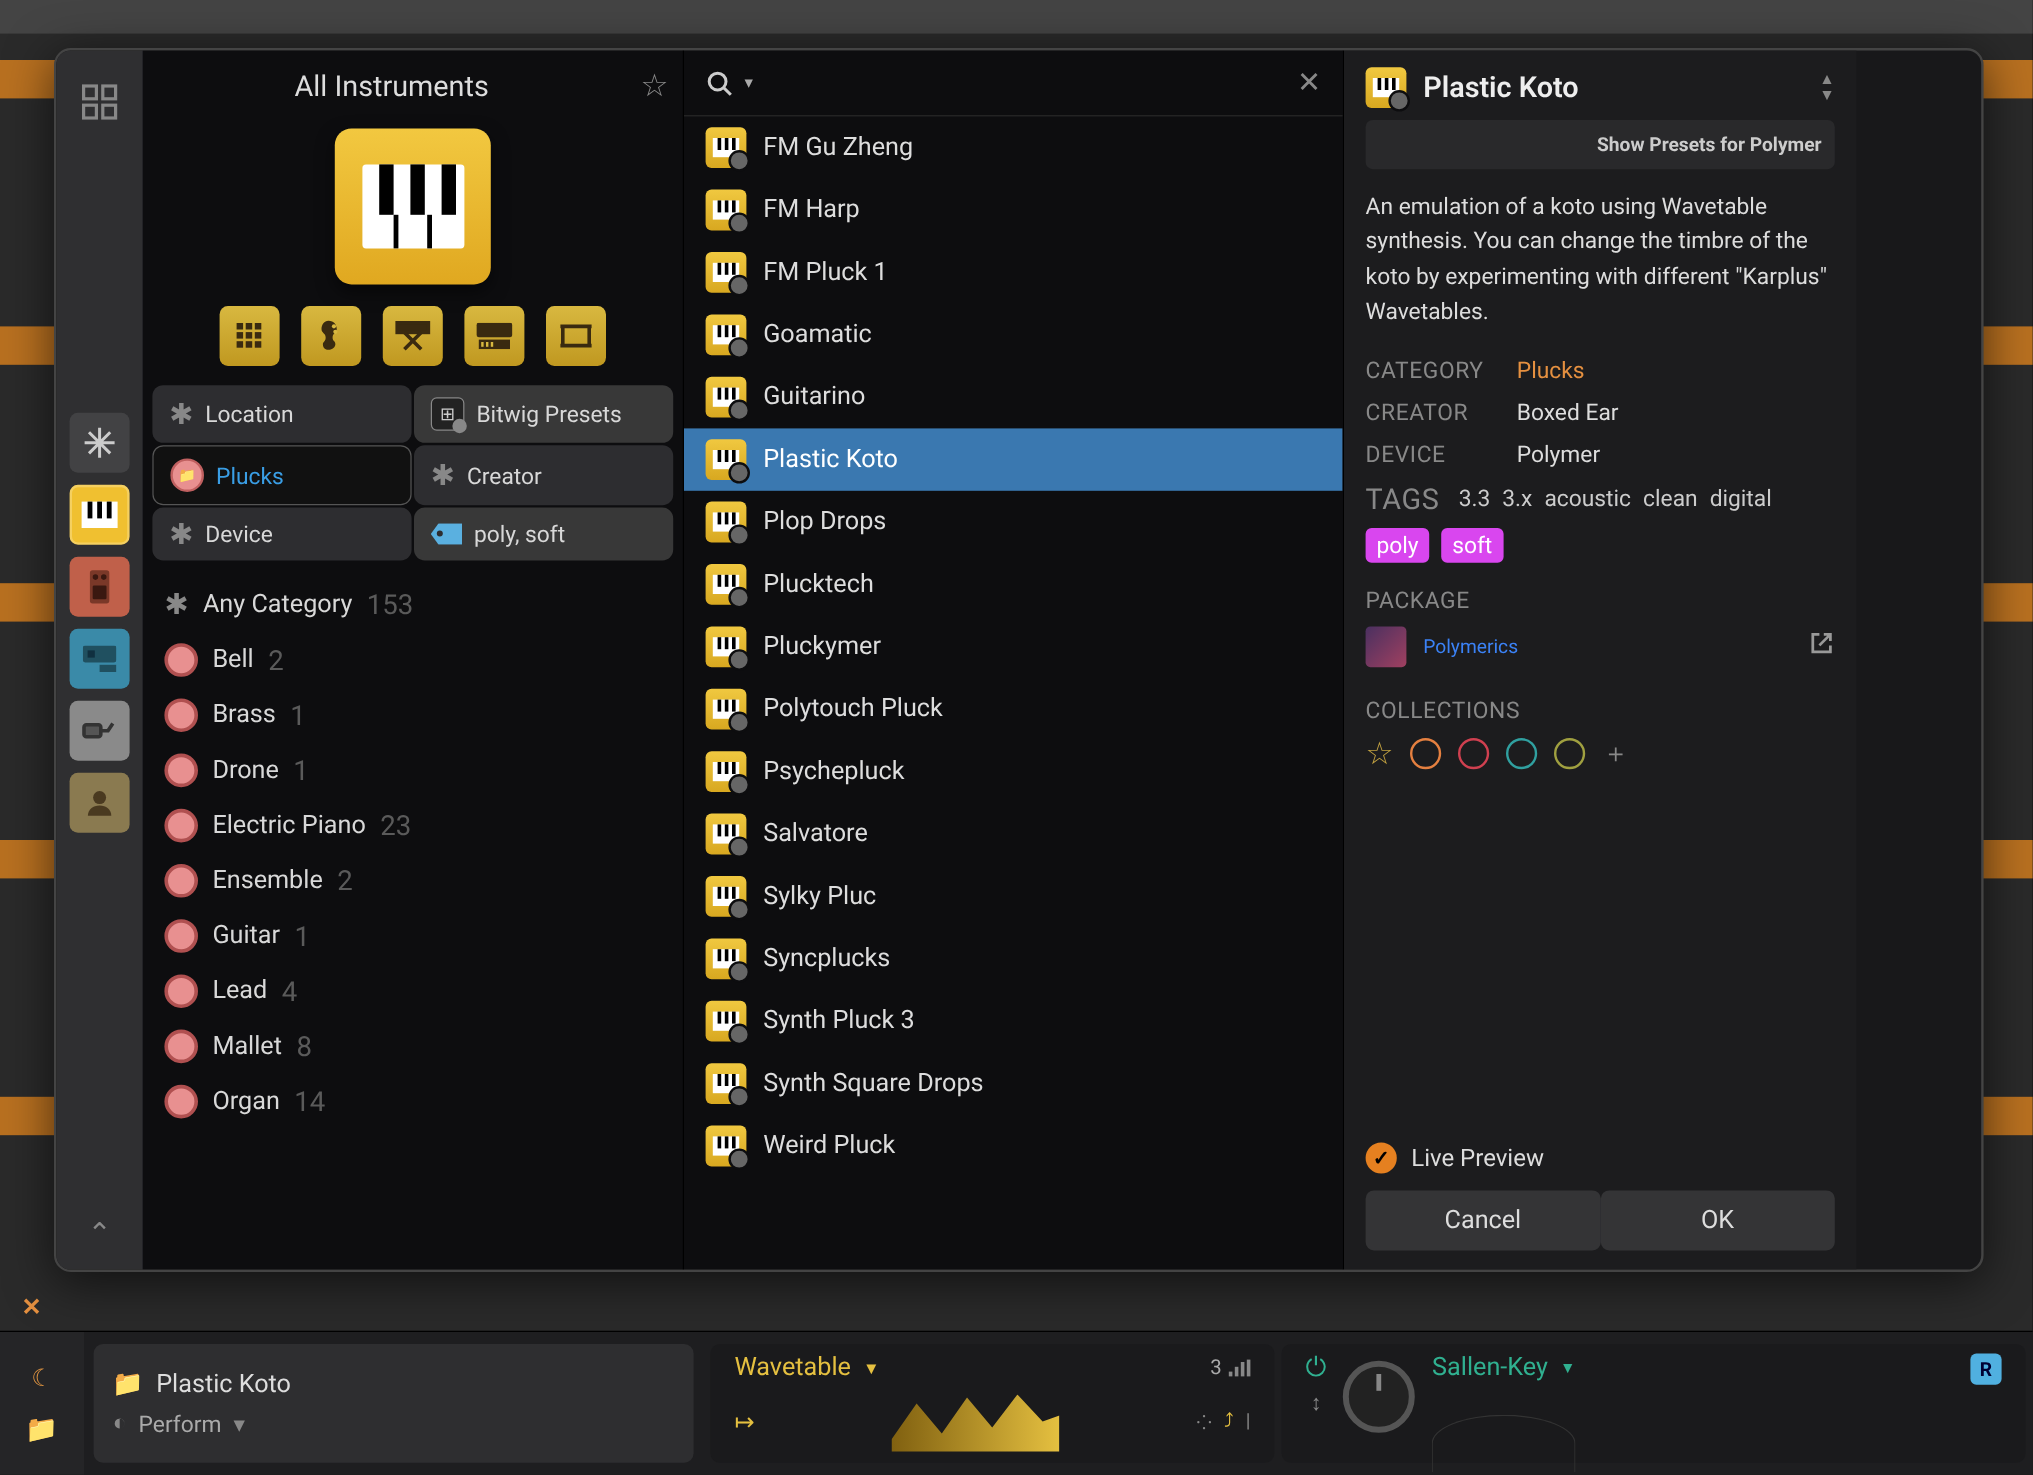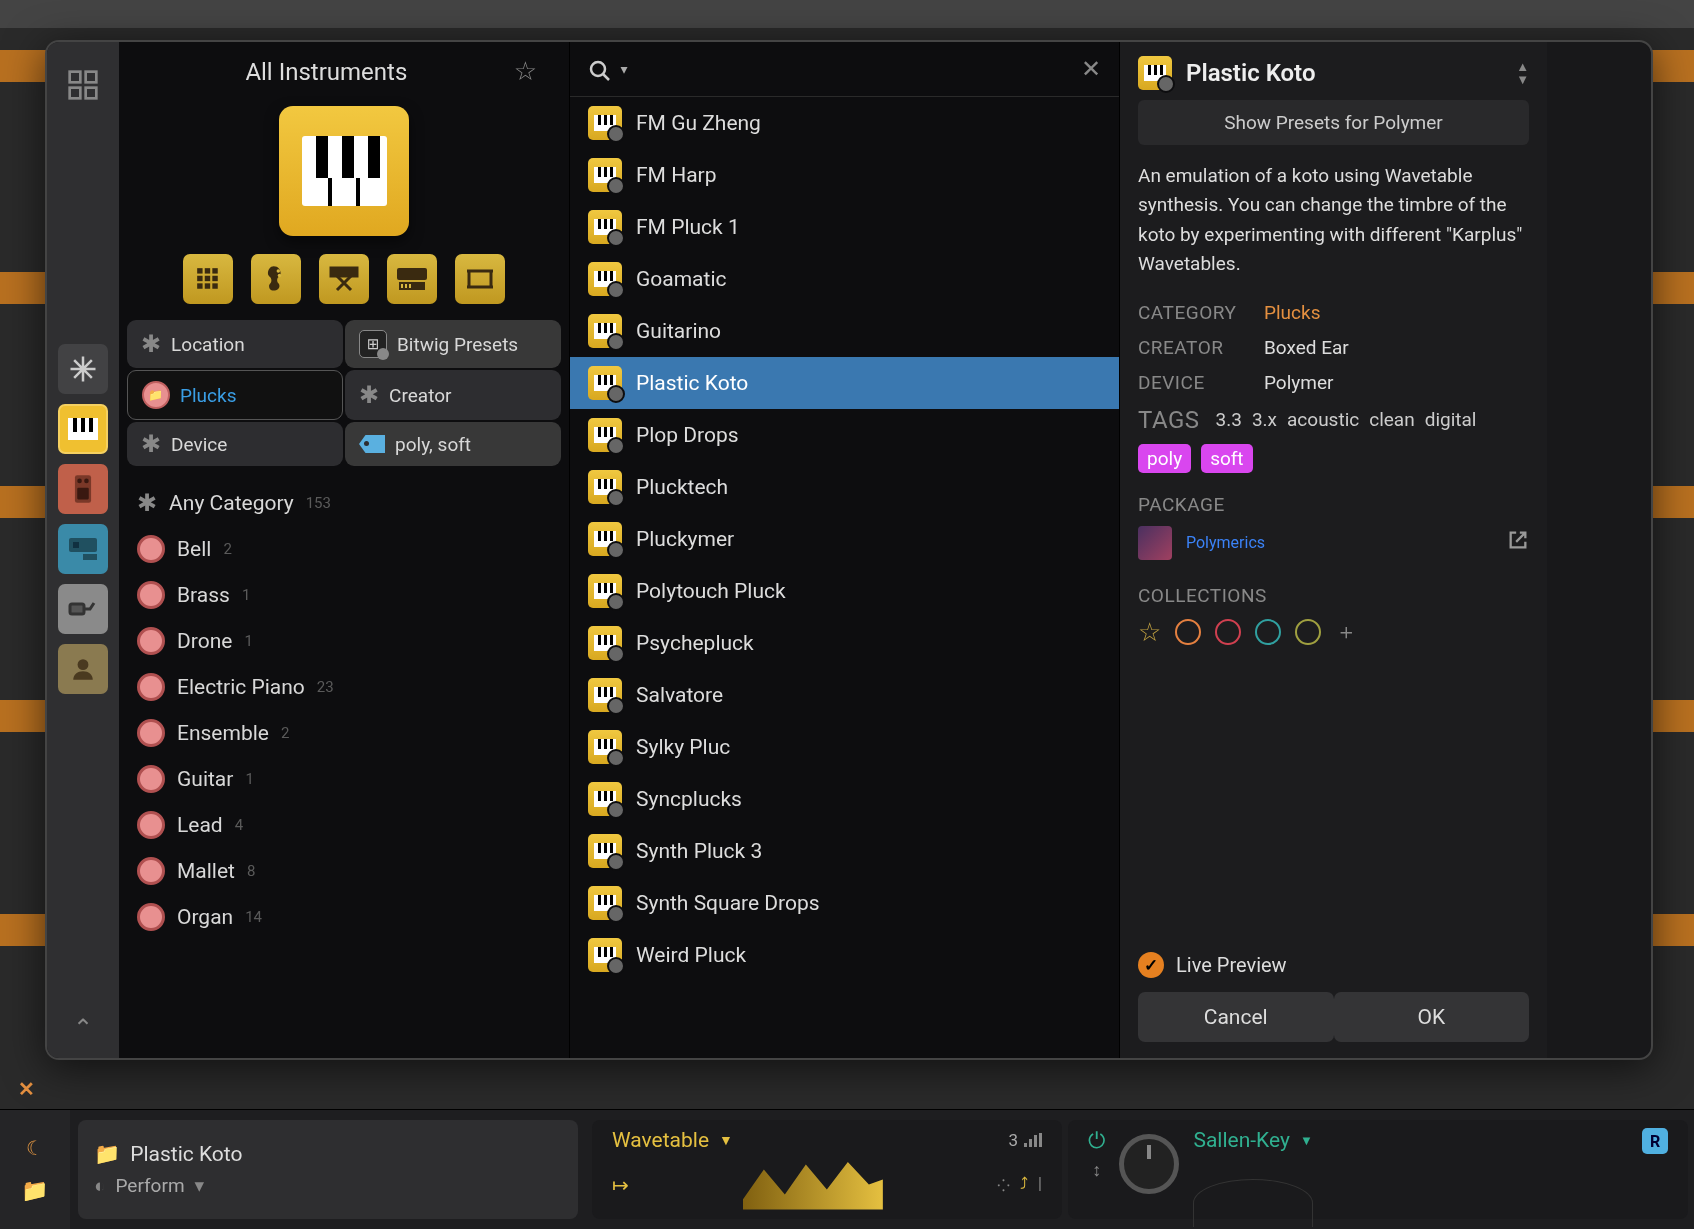--- a/index.html
+++ b/index.html
@@ -36,21 +36,21 @@
 .rail-icon.container { background: #3a8aa8; }
 .rail-icon.modulator { background: #8a8a8a; }
 .rail-icon.user { background: #8a7a50; }
 .rail-chevron { margin-top: auto; margin-bottom: 16px; color: #888; font-size: 24px; cursor: pointer; }
 
 
 .col1 {
   width: 450px; background: #0d0d0f; display: flex; flex-direction: column; overflow: hidden;
 }
 .col1-header {
-  display: flex; align-items: flex-end; padding: 14px 32px 4px; gap: 12px;
+  display: flex; align-items: center; padding: 14px 12px 4px; gap: 12px;
 }
 .col1-title { flex: 1; text-align: center; font-size: 24px; color: #ddd; }
 .star-fav { color: #888; font-size: 26px; cursor: pointer; }
 
 .big-icon-wrap { display: flex; justify-content: center; padding: 16px 0 18px; }
 .big-instrument-icon {
   width: 130px; height: 130px; background: linear-gradient(#f2c840, #e0a820); border-radius: 14px;
   display: flex; align-items: center; justify-content: center; box-shadow: 0 6px 14px rgba(0,0,0,0.5);
 }
 .keyboard-glyph { width: 85px; height: 70px; background: #fff; position: relative; border-radius: 3px; }
@@ -92,21 +92,21 @@
   position: relative;
 }
 .tag-glyph::after { content:""; position:absolute; left:5px; top:6px; width:5px; height:5px; border-radius:50%; background:#2d2d30; }
 
 .cat-list { flex: 1; overflow-y: auto; padding: 8px 8px 0; margin-top: 6px; }
 .cat-row {
   display: flex; align-items: center; gap: 12px; padding: 9px 10px; font-size: 21px; color: #d8d8d8;
   cursor: pointer; border-radius: 7px;
 }
 .cat-row .ast { color: #888; font-size: 24px; }
-.cat-row .count { color: #5a5a5a; font-size: 15px; }
+.cat-row .count { color: #5a5a5a; font-size: 23px; }
 .cat-folder {
   width: 28px; height: 28px; border-radius: 50%; background: #e89090; border: 3px solid #b05050;
   display:flex; align-items:center; justify-content:center; font-size:11px; color:#702020;
 }
 
 
 .col2 {
   width: 550px; background: #0d0d0f; display: flex; flex-direction: column; border-left: 1px solid #000;
 }
 .col2-search {
@@ -135,22 +135,22 @@
 
 .col3 {
   width: 428px; background: #1c1c1e; display: flex; flex-direction: column; padding: 14px 18px 16px;
   border-left: 1px solid #000;
 }
 .detail-header { display: flex; align-items: center; gap: 14px; margin-bottom: 10px; }
 .detail-title { font-size: 24px; font-weight: 600; color: #eee; flex: 1; }
 .arrows-stack { display:flex; flex-direction:column; gap:0; font-size:13px; color:#888; cursor:pointer; line-height:1; }
 
 .show-presets-btn {
-  background: #29292b; border-radius: 6px; padding: 11px; text-align: center; color: #ccc; font-size: 19px;
-  margin-bottom: 16px; cursor: pointer;
+  background: #29292b; border-radius: 6px; padding: 11px; text-align: right; color: #ccc; font-size: 16px;
+  margin-bottom: 16px; cursor: pointer; font-weight: bold;
 }
 
 .description { font-size: 19px; line-height: 1.55; color: #ddd; margin-bottom: 22px; }
 
 .meta-row { display: flex; gap: 14px; font-size: 19px; margin-bottom: 12px; align-items:baseline; }
 .meta-label { width: 112px; color: #888; letter-spacing: 0.5px; }
 .meta-val { color: #ddd; }
 .meta-val.orange { color: #e59040; }
 
 .tags-row { display: flex; flex-wrap: wrap; gap: 10px; align-items: center; margin-bottom: 20px; }

